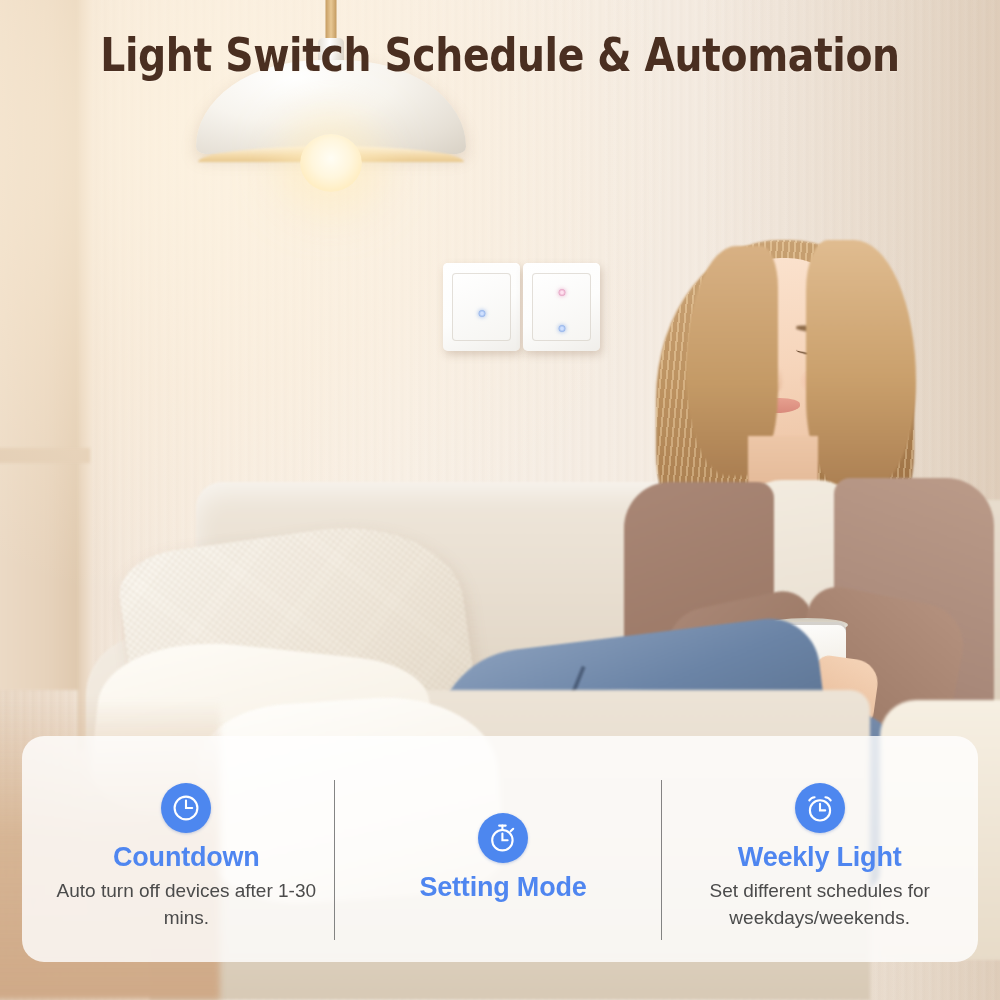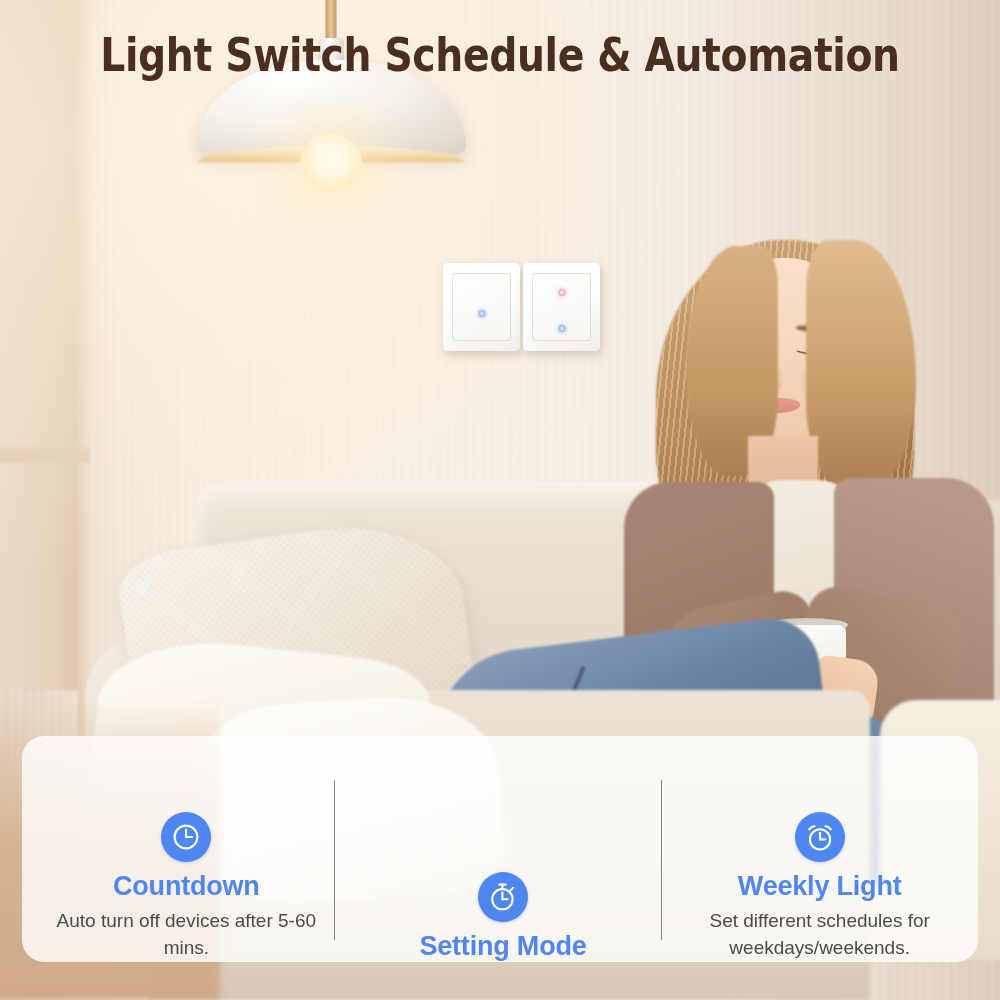--- a/index.html
+++ b/index.html
@@ -320,21 +320,21 @@
     transform: scaleX(0.95);
   }
 
   
   .feature-panel {
     position: absolute;
     left: 22px; top: 736px; width: 956px; height: 226px;
     background: rgba(255,255,255,0.80);
     border-radius: 22px;
     display: flex;
-    align-items: flex-end;
+    align-items: center;
     backdrop-filter: blur(2px);
     padding-left: 6px;
   }
   .feature-card {
     position: relative;
     flex: 1 1 0;
     display: flex; flex-direction: column;
     align-items: center;
     padding-top: 17px;
   }
@@ -456,21 +456,21 @@
     <div class="divider d2"></div>
 
     <div class="feature-card">
       <div class="icon-circle">
         <svg width="34" height="34" viewBox="0 0 34 34" fill="none" stroke="#ffffff" stroke-width="2.1" stroke-linecap="round">
           <circle cx="17" cy="17" r="11.4"></circle>
           <path d="M17 9.6 V17 H23.2"></path>
         </svg>
       </div>
       <div class="feature-title">Countdown</div>
-      <div class="feature-desc">Auto turn off devices after 5-60 mins.</div>
+      <div class="feature-desc">Auto turn off devices after 1-30 mins.</div>
     </div>
 
     <div class="feature-card">
       <div class="icon-circle">
         <svg width="34" height="34" viewBox="0 0 34 34" fill="none" stroke="#ffffff" stroke-width="2.1" stroke-linecap="round">
           <circle cx="16.4" cy="19.2" r="10.2"></circle>
           <path d="M16.4 12.6 V19.2 H21.6"></path>
           <path d="M13.1 4.6 H19.7"></path>
           <path d="M16.4 4.6 V8.9"></path>
           <path d="M24.6 10.3 L27.2 7.8"></path>

